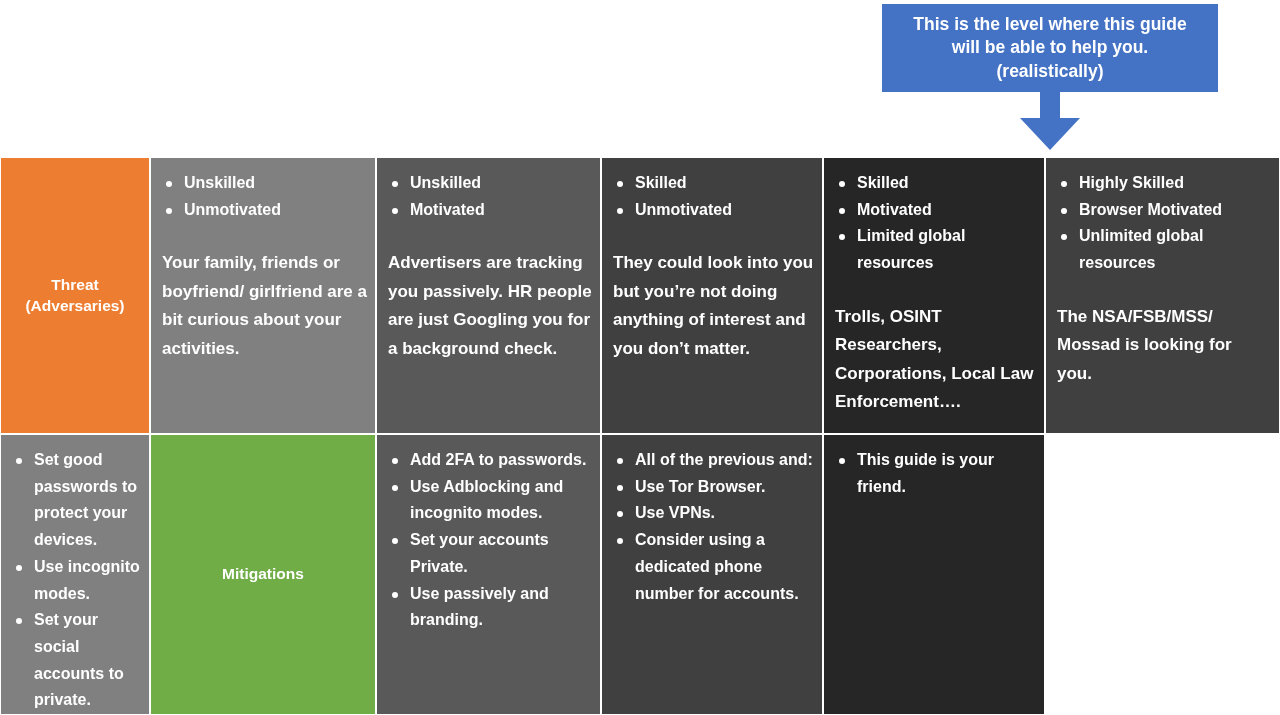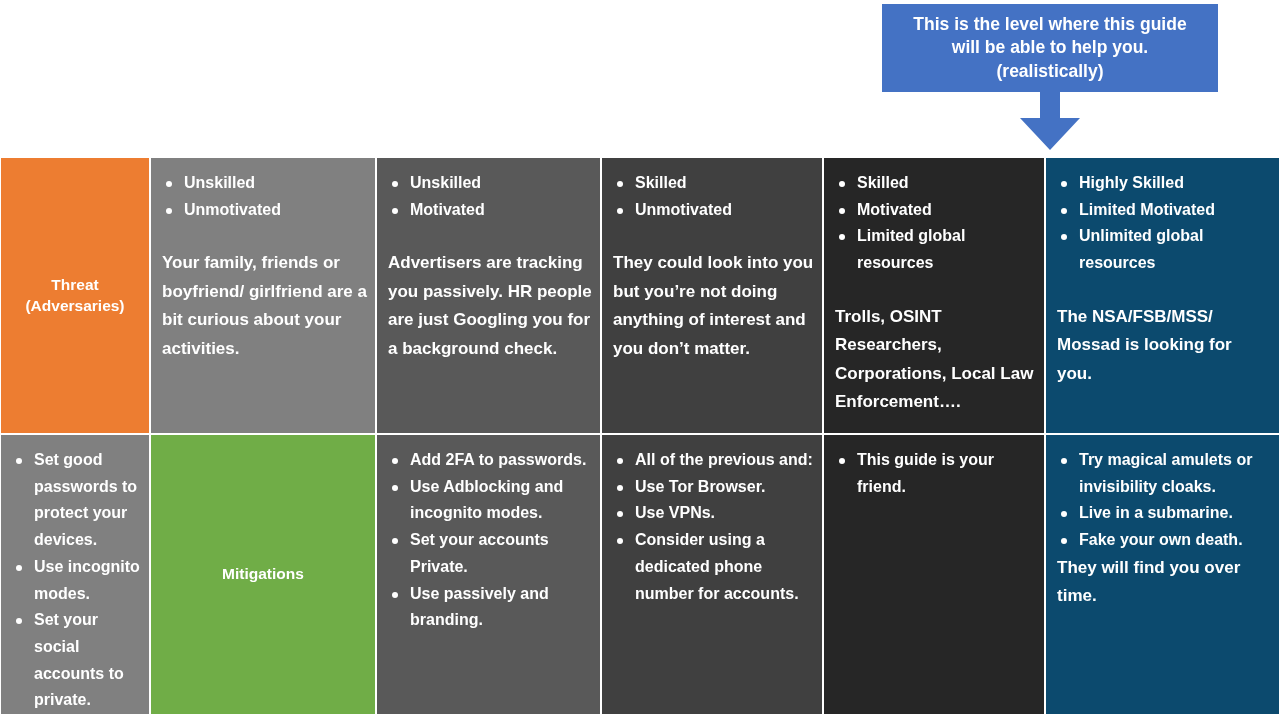--- a/index.html
+++ b/index.html
@@ -122,21 +122,21 @@
     margin-top: 26px;
     padding-left: 5px;
   }
   .para.tight { margin-top: 0px; }
 
   
   .tone-1 { background: #808080; }
   .tone-2 { background: #595959; }
   .tone-3 { background: #404040; }
   .tone-4 { background: #262626; }
-  .tone-5 { background: #0c4a6e; }
+  .tone-5 { background: #404040; }
 </style>
 </head>
 <body>
 
 <div id="stage">
 
   <div class="callout-box">
     <div class="callout-text">This is the level where this guide
 will be able to help you.
 (realistically)</div>
@@ -182,21 +182,21 @@
         <li>Skilled</li>
         <li>Motivated</li>
         <li>Limited global resources</li>
       </ul>
       <div class="para">Trolls, OSINT Researchers, Corporations, Local Law Enforcement….</div>
     </div>
 
     <div class="cell level-cell tone-5">
       <ul class="bullets">
         <li>Highly Skilled</li>
-        <li>Limited Motivated</li>
+        <li>Browser Motivated</li>
         <li>Unlimited global resources</li>
       </ul>
       <div class="para">The NSA/FSB/MSS/ Mossad is looking for you.</div>
     </div>
 
     <div class="cell level-cell tone-1">
       <ul class="bullets">
         <li>Set good passwords to protect your devices.</li>
         <li>Use incognito modes.</li>
         <li>Set your social accounts to private.</li>
@@ -222,23 +222,15 @@
         <li>Consider using a dedicated phone number for accounts.</li>
       </ul>
     </div>
 
     <div class="cell level-cell tone-4">
       <ul class="bullets">
         <li>This guide is your friend.</li>
       </ul>
     </div>
 
-    <div class="cell level-cell tone-5">
-      <ul class="bullets">
-        <li>Try magical amulets or invisibility cloaks.</li>
-        <li>Live in a submarine.</li>
-        <li>Fake your own death.</li>
-      </ul>
-      <div class="para tight">They will find you over time.</div>
-    </div>
 
   </div>
 </div>
 
 </body></html>

